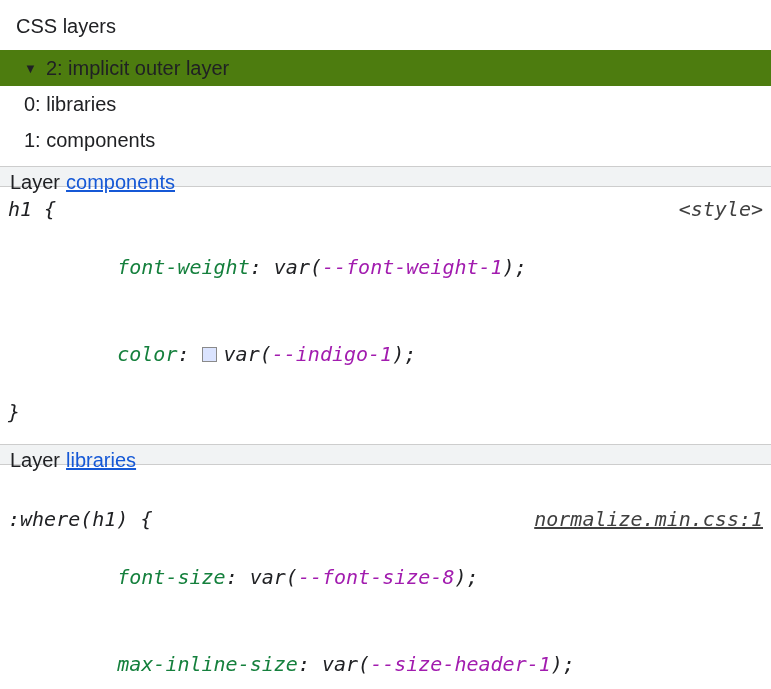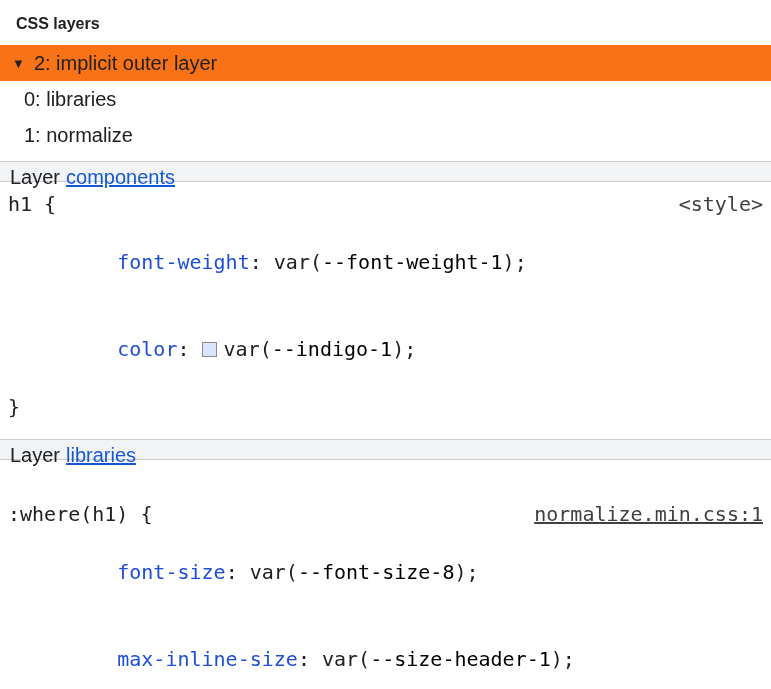--- a/index.html
+++ b/index.html
@@ -7,31 +7,31 @@
     margin: 0;
     width: 771px;
     height: 689px;
     background: #ffffff;
     color: #202124;
     font-family: "Liberation Sans", sans-serif;
     overflow: hidden;
   }
   .panel-header {
     padding: 15px 16px 12px 16px;
-    font-size: 16px;
-    font-weight: bold;
+    font-size: 20px;
+    font-weight: normal;
   }
   .tree { margin-bottom: 7px; }
   .tree-row {
     height: 36px;
     line-height: 36px;
     font-size: 20px;
     cursor: default;
   }
-  .tree-row.root { padding-left: 12px; background: #f97316; }
+  .tree-row.root { padding-left: 24px; background: #4d7c0f; }
   .tree-row.child { padding-left: 24px; }
   .expander {
     display: inline-block;
     font-size: 13px;
     margin-right: 9px;
     vertical-align: 2px;
     color: #202124;
   }
   .section-bar {
     margin-top: 8px;
@@ -47,31 +47,32 @@
     color: #1558d6;
     text-decoration: underline;
     margin-left: 6px;
     cursor: pointer;
   }
   .code-block {
     font-family: "DejaVu Sans Mono", monospace;
     font-size: 20px;
     line-height: 29px;
     padding: 8px 8px 9px 8px;
+    font-style: italic;
   }
   .code-line { white-space: pre; }
   .selector-line {
     display: flex;
     justify-content: space-between;
     align-items: baseline;
   }
   .decl { padding-left: 37px; }
-  .prop { color: #1d4ed8; }
+  .prop { color: #15803d; }
   .punct, .val { color: #202124; }
-  .varlink { color: #000000; cursor: pointer; }
+  .varlink { color: #a21caf; cursor: pointer; }
   .source-link { color: #404040; cursor: pointer; }
   .source-link.underlined { text-decoration: underline; margin-top: 32px; }
   .swatch {
     display: inline-block;
     width: 15px;
     height: 15px;
     border: 1px solid #8a8a8a;
     margin-right: 7px;
     vertical-align: -1px;
     cursor: pointer;
@@ -85,21 +86,21 @@
   <div class="panel-header">CSS layers</div>
 
   <div class="tree">
     <div class="tree-row root">
       <span class="expander">▼</span><span>2: implicit outer layer</span>
     </div>
     <div class="tree-row child">
       <span>0: libraries</span>
     </div>
     <div class="tree-row child">
-      <span>1: normalize</span>
+      <span>1: components</span>
     </div>
   </div>
 
   <div class="section-bar">
     <span>Layer</span><a class="layer-link">components</a>
   </div>
   <div class="code-block">
     <div class="code-line selector-line">
       <span>h1 {</span>
       <a class="source-link">&lt;style&gt;</a>

